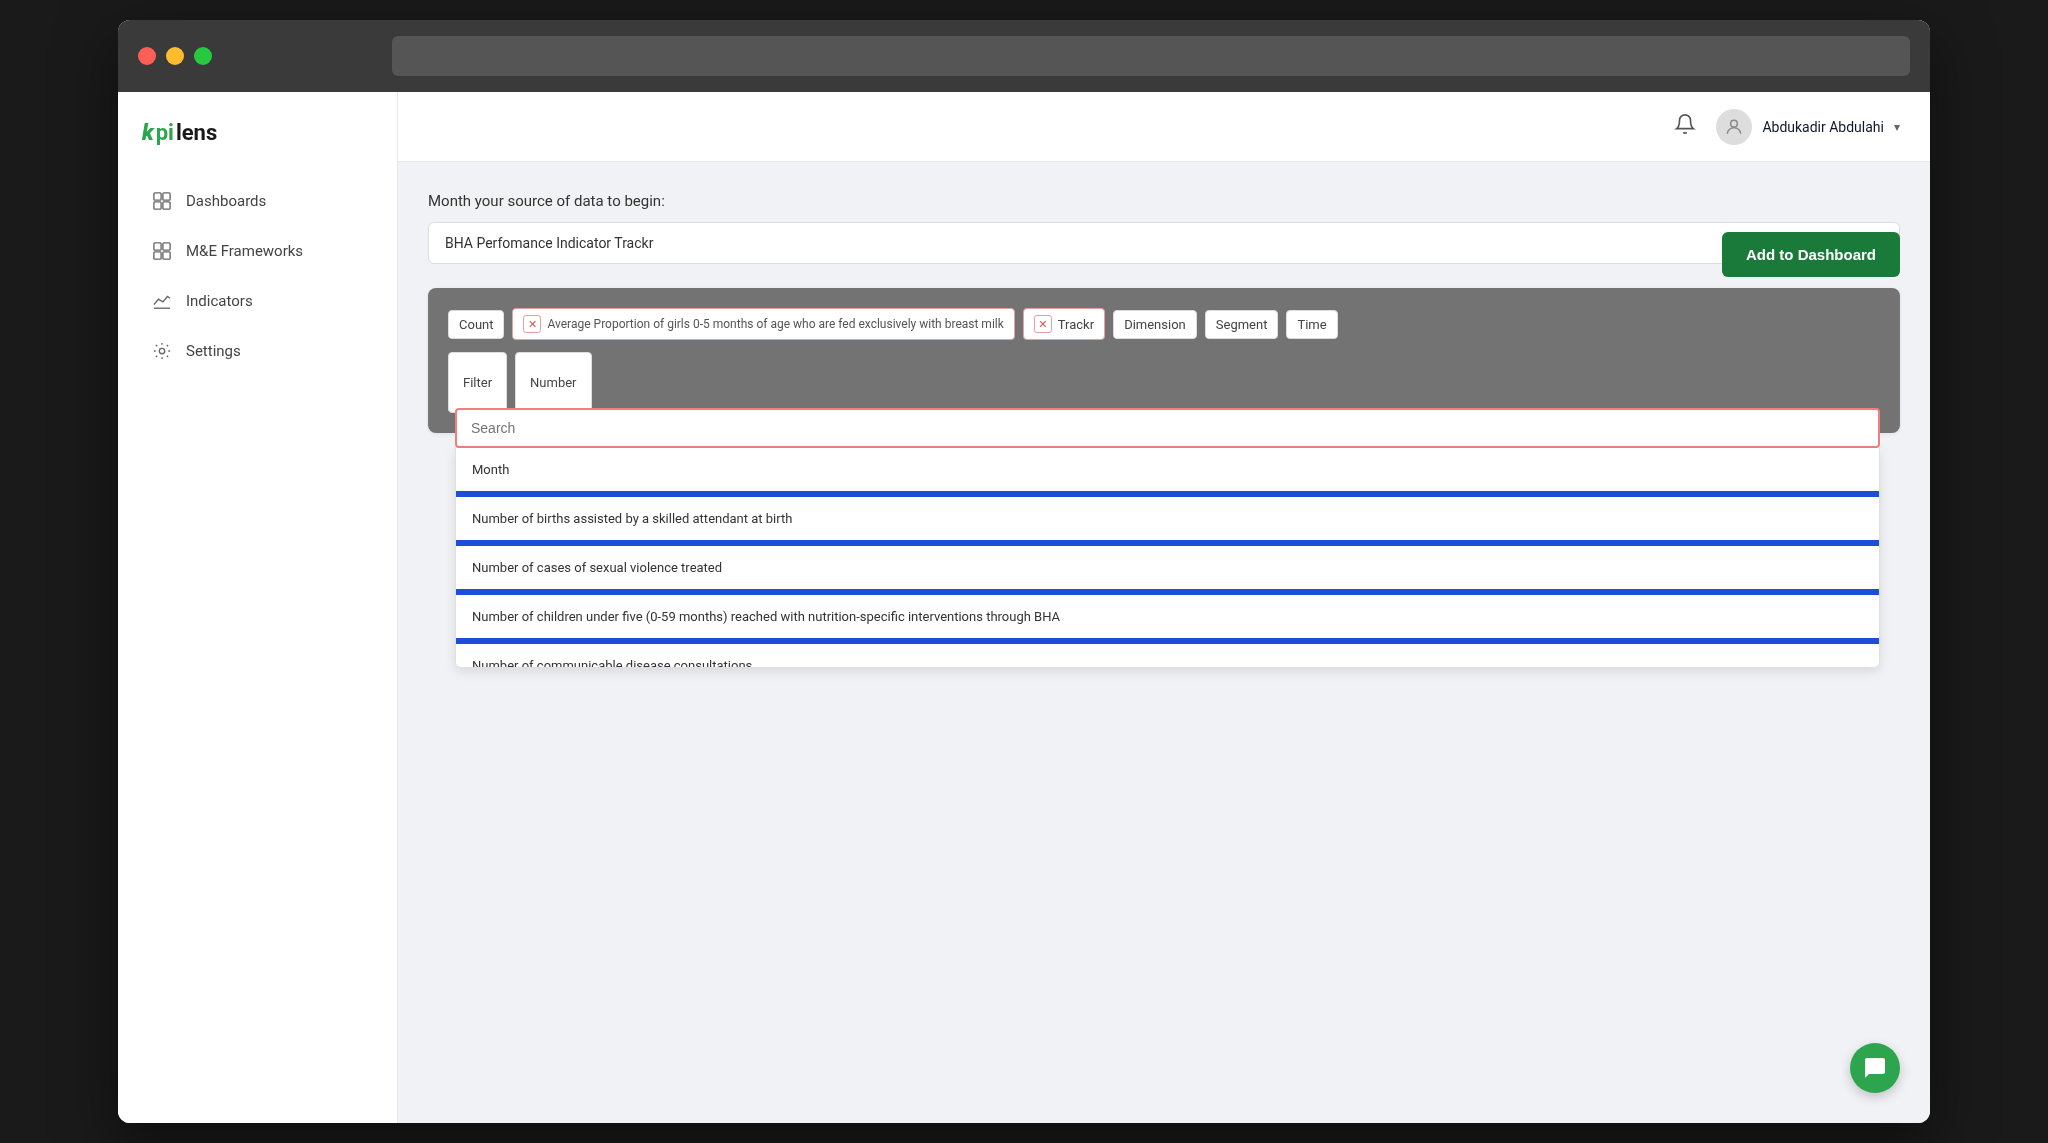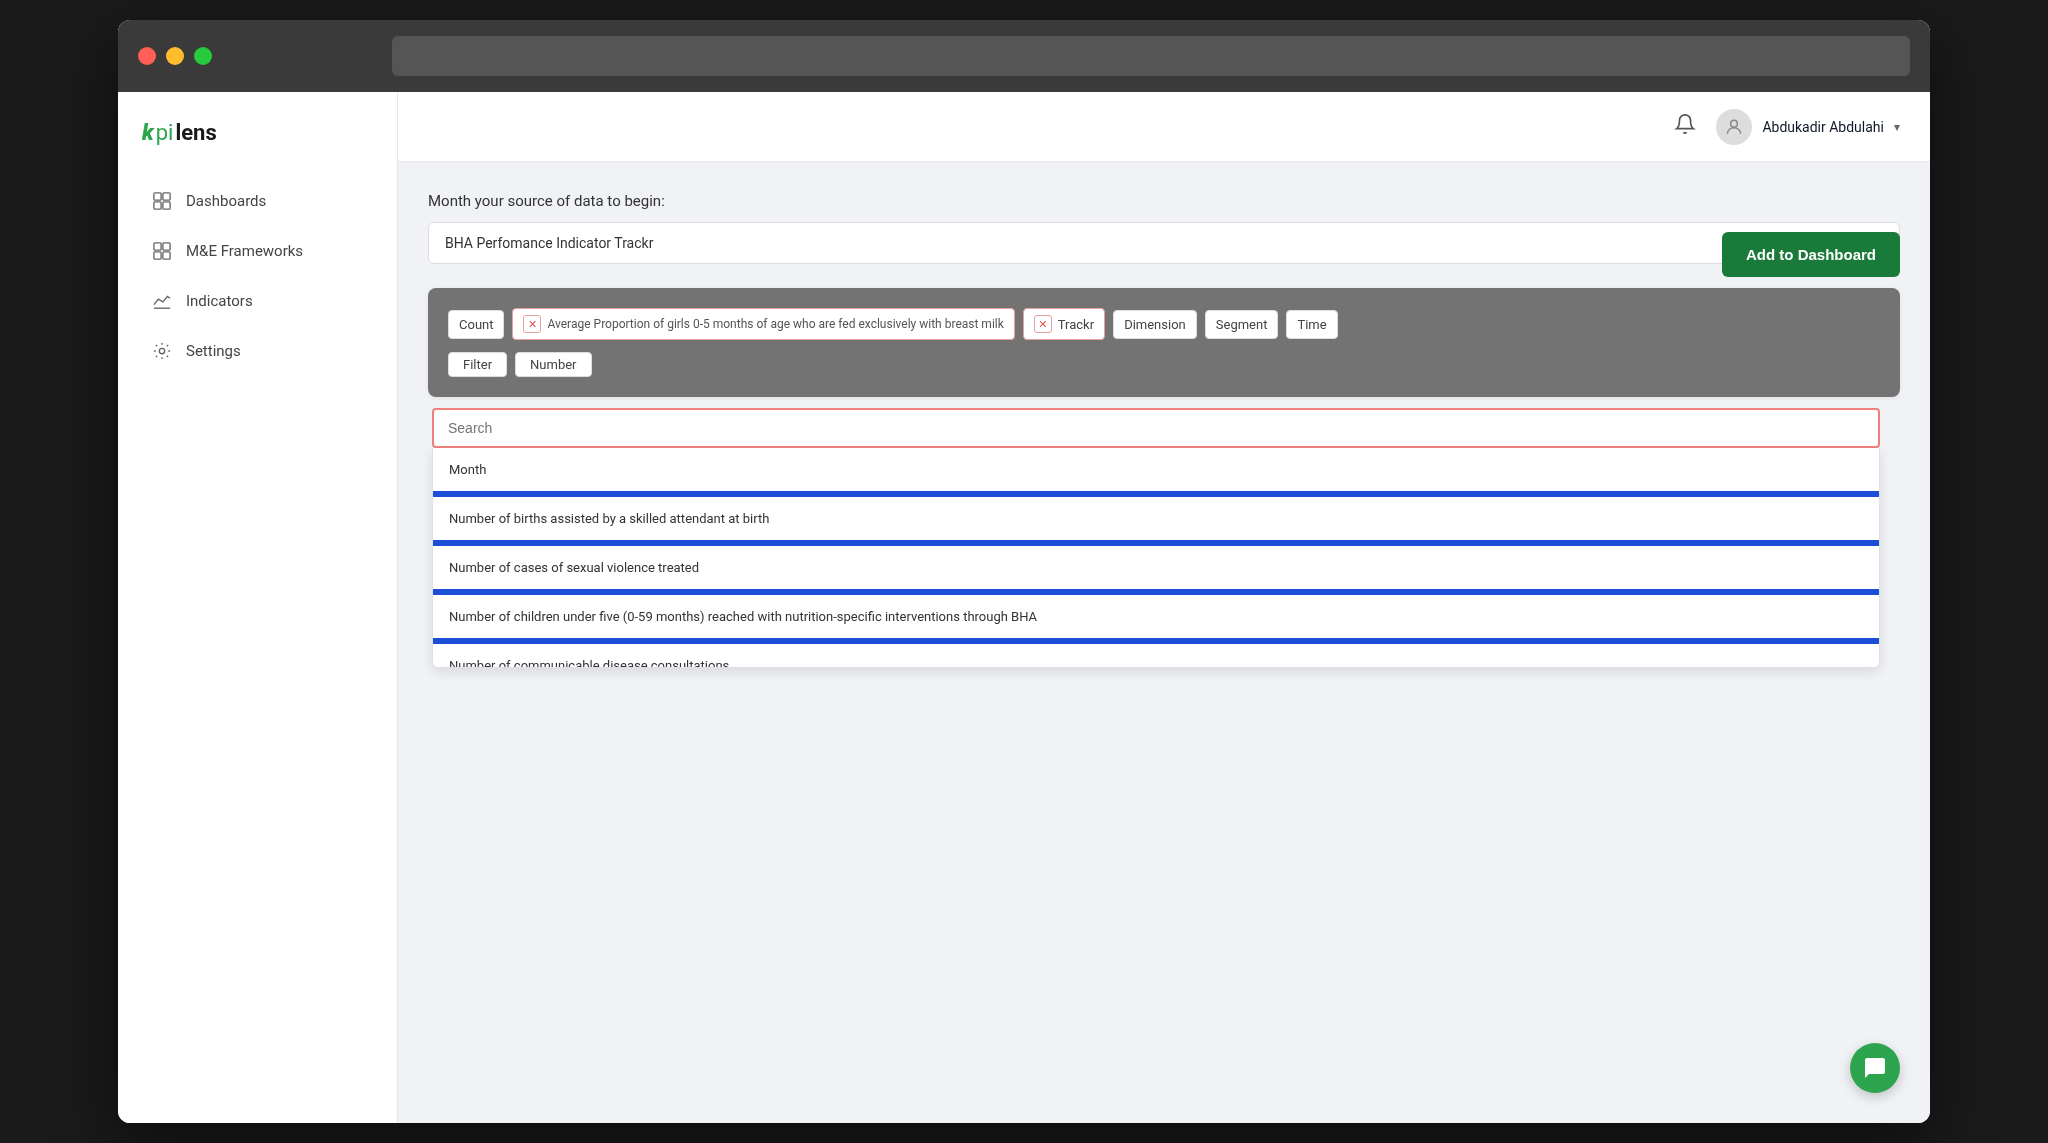--- a/index.html
+++ b/index.html
@@ -87,21 +87,21 @@
     }
 
     .logo-k {
       color: #2da44e;
       font-style: italic;
       font-weight: 900;
     }
 
     .logo-pi {
       color: #2da44e;
-      font-weight: 400;
+      font-weight: 700;
     }
 
     .logo-lens {
       color: #1a1a1a;
       font-weight: 700;
     }
 
     .sidebar-nav {
       padding: 10px 0;
     }
@@ -273,41 +273,41 @@
     .tag-chip-label {
       max-width: 500px;
       overflow: hidden;
       text-overflow: ellipsis;
       white-space: nowrap;
       font-size: 12px;
       color: #555;
     }
 
     .toolbar-btn {
-      padding: 4px 14px;
+      padding: 22px 14px;
       border: 1px solid #ddd;
       border-radius: 4px;
       font-size: 13px;
       color: #444;
       background: #fff;
       cursor: pointer;
     }
 
     
     .query-row2 {
       display: flex;
       align-items: center;
       gap: 8px;
     }
 
     
     .dropdown-wrapper {
       position: absolute;
       top: 120px;
-      left: 4px;
+      left: 27px;
       right: 20px;
       z-index: 100;
     }
 
     .search-input-wrapper {
       border: 2px solid #f08080;
       border-radius: 4px;
       background: #fff;
     }
 

